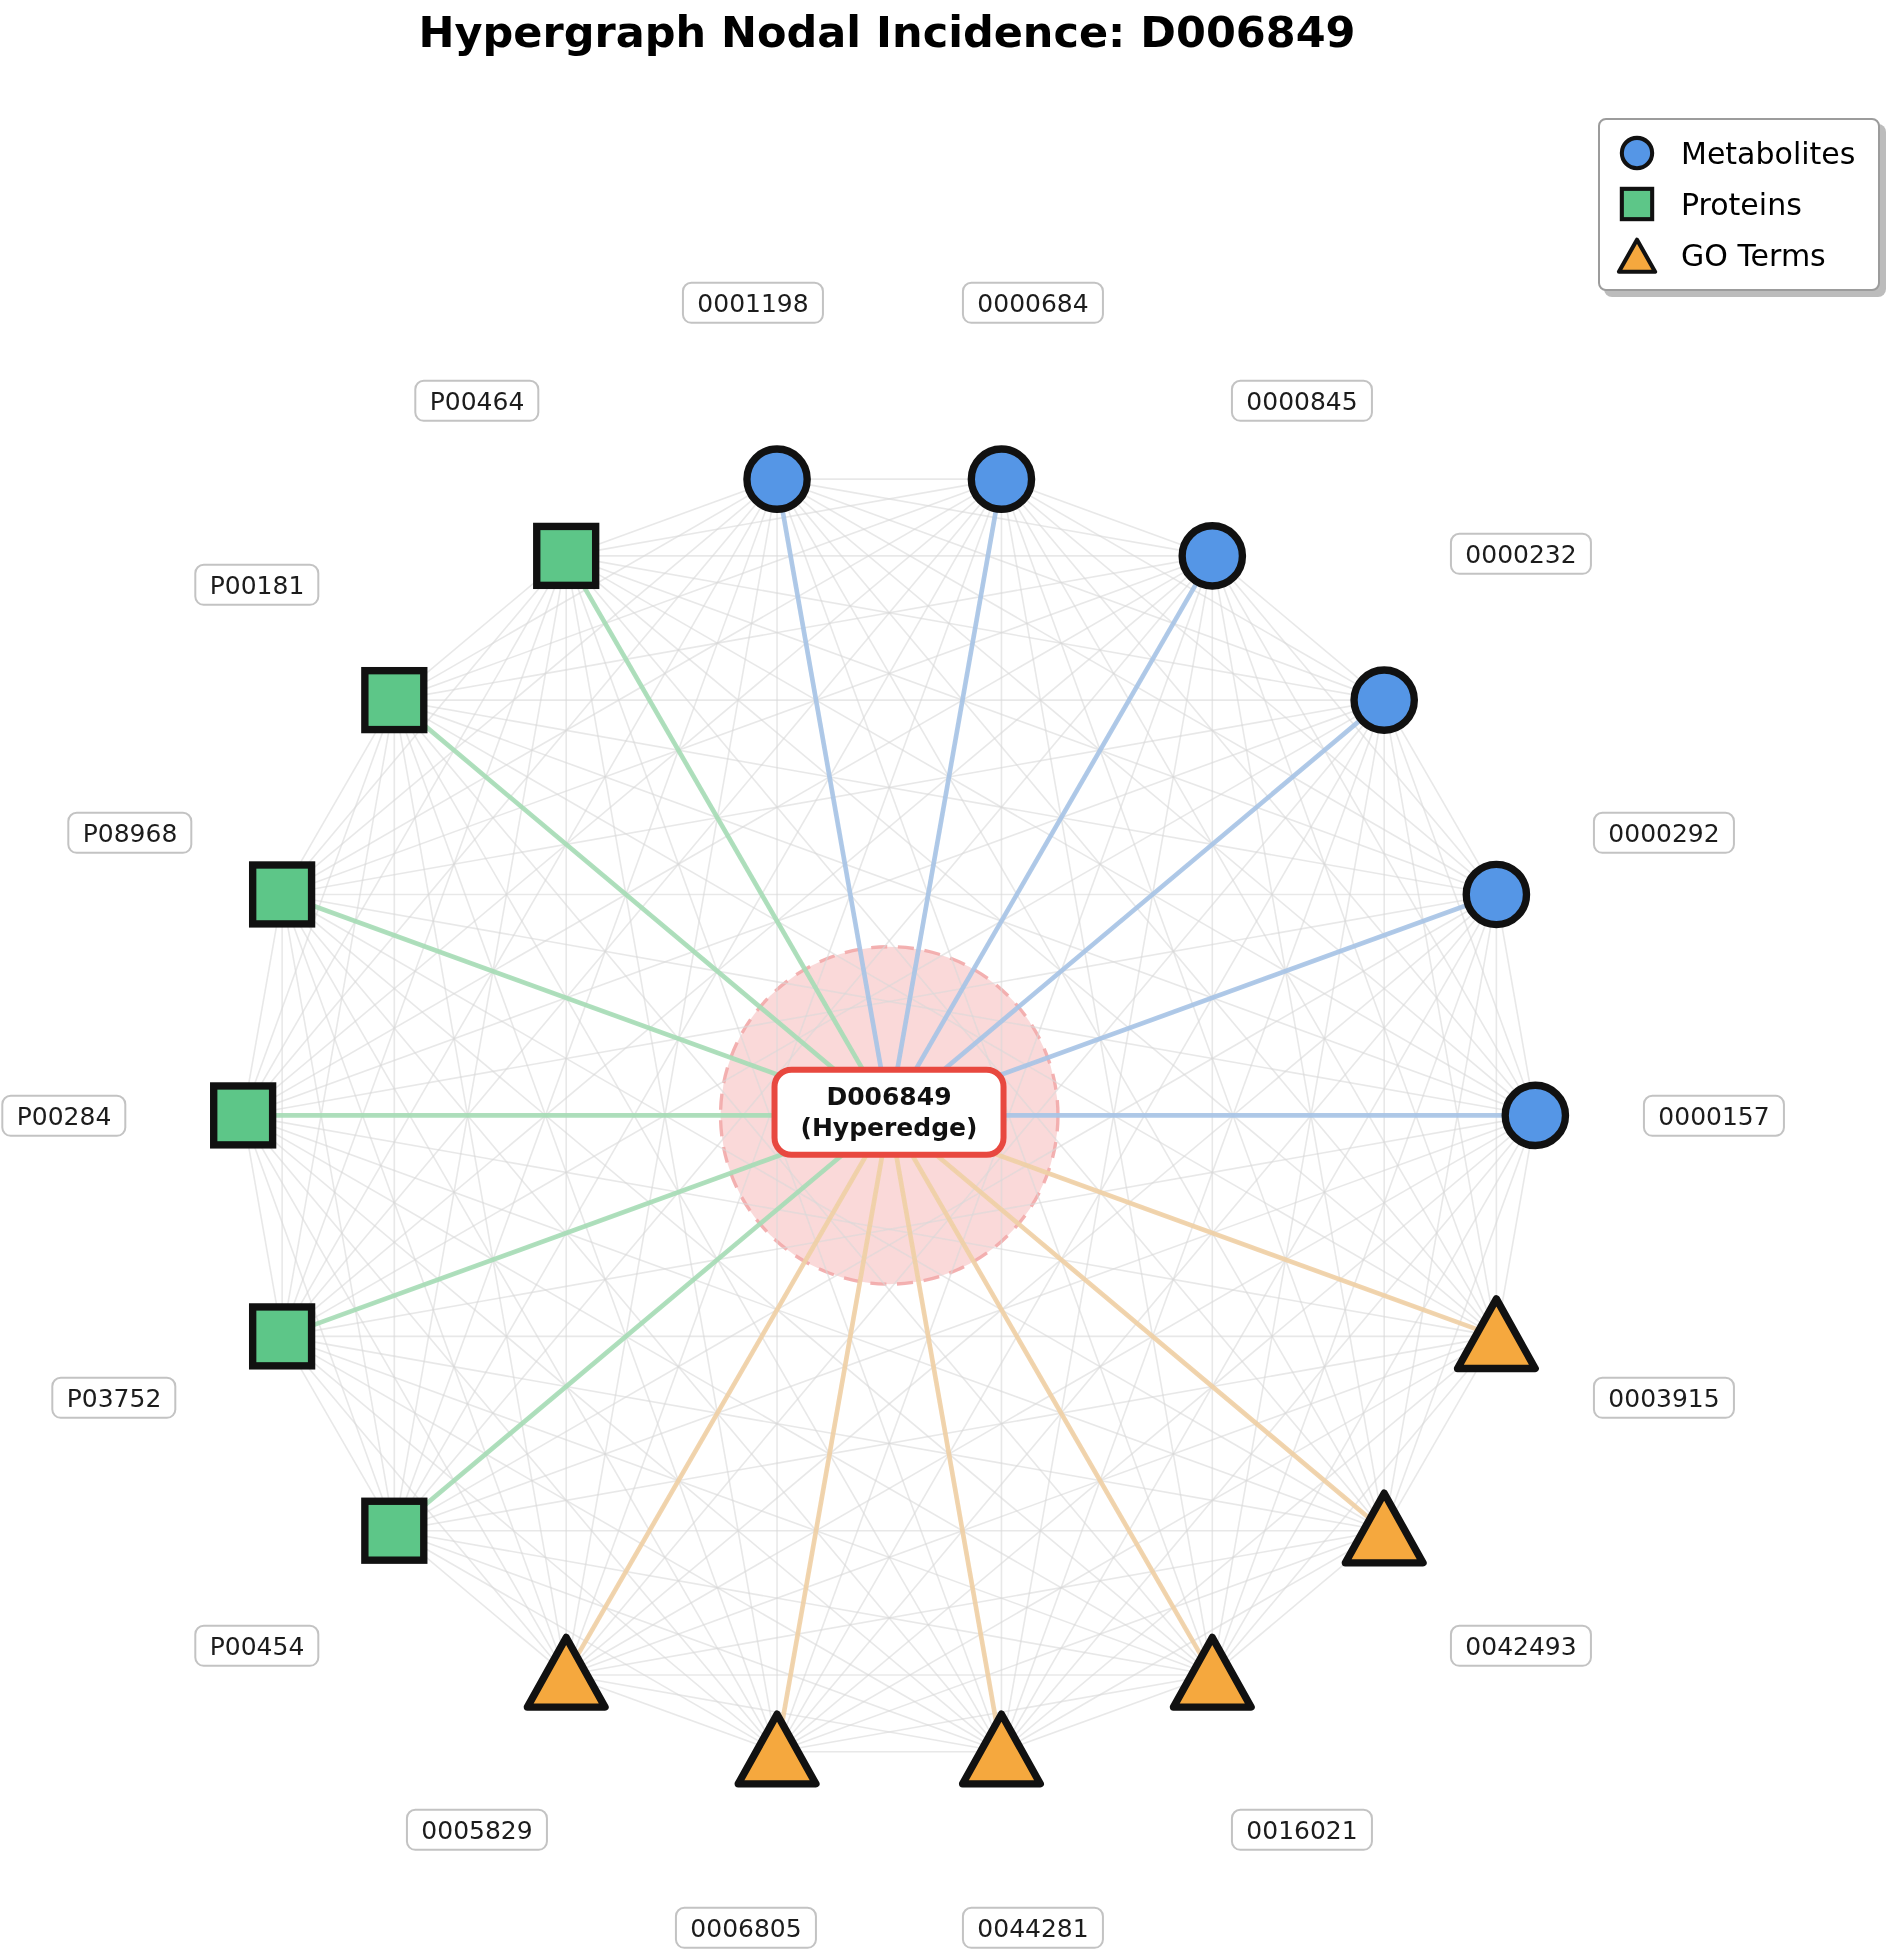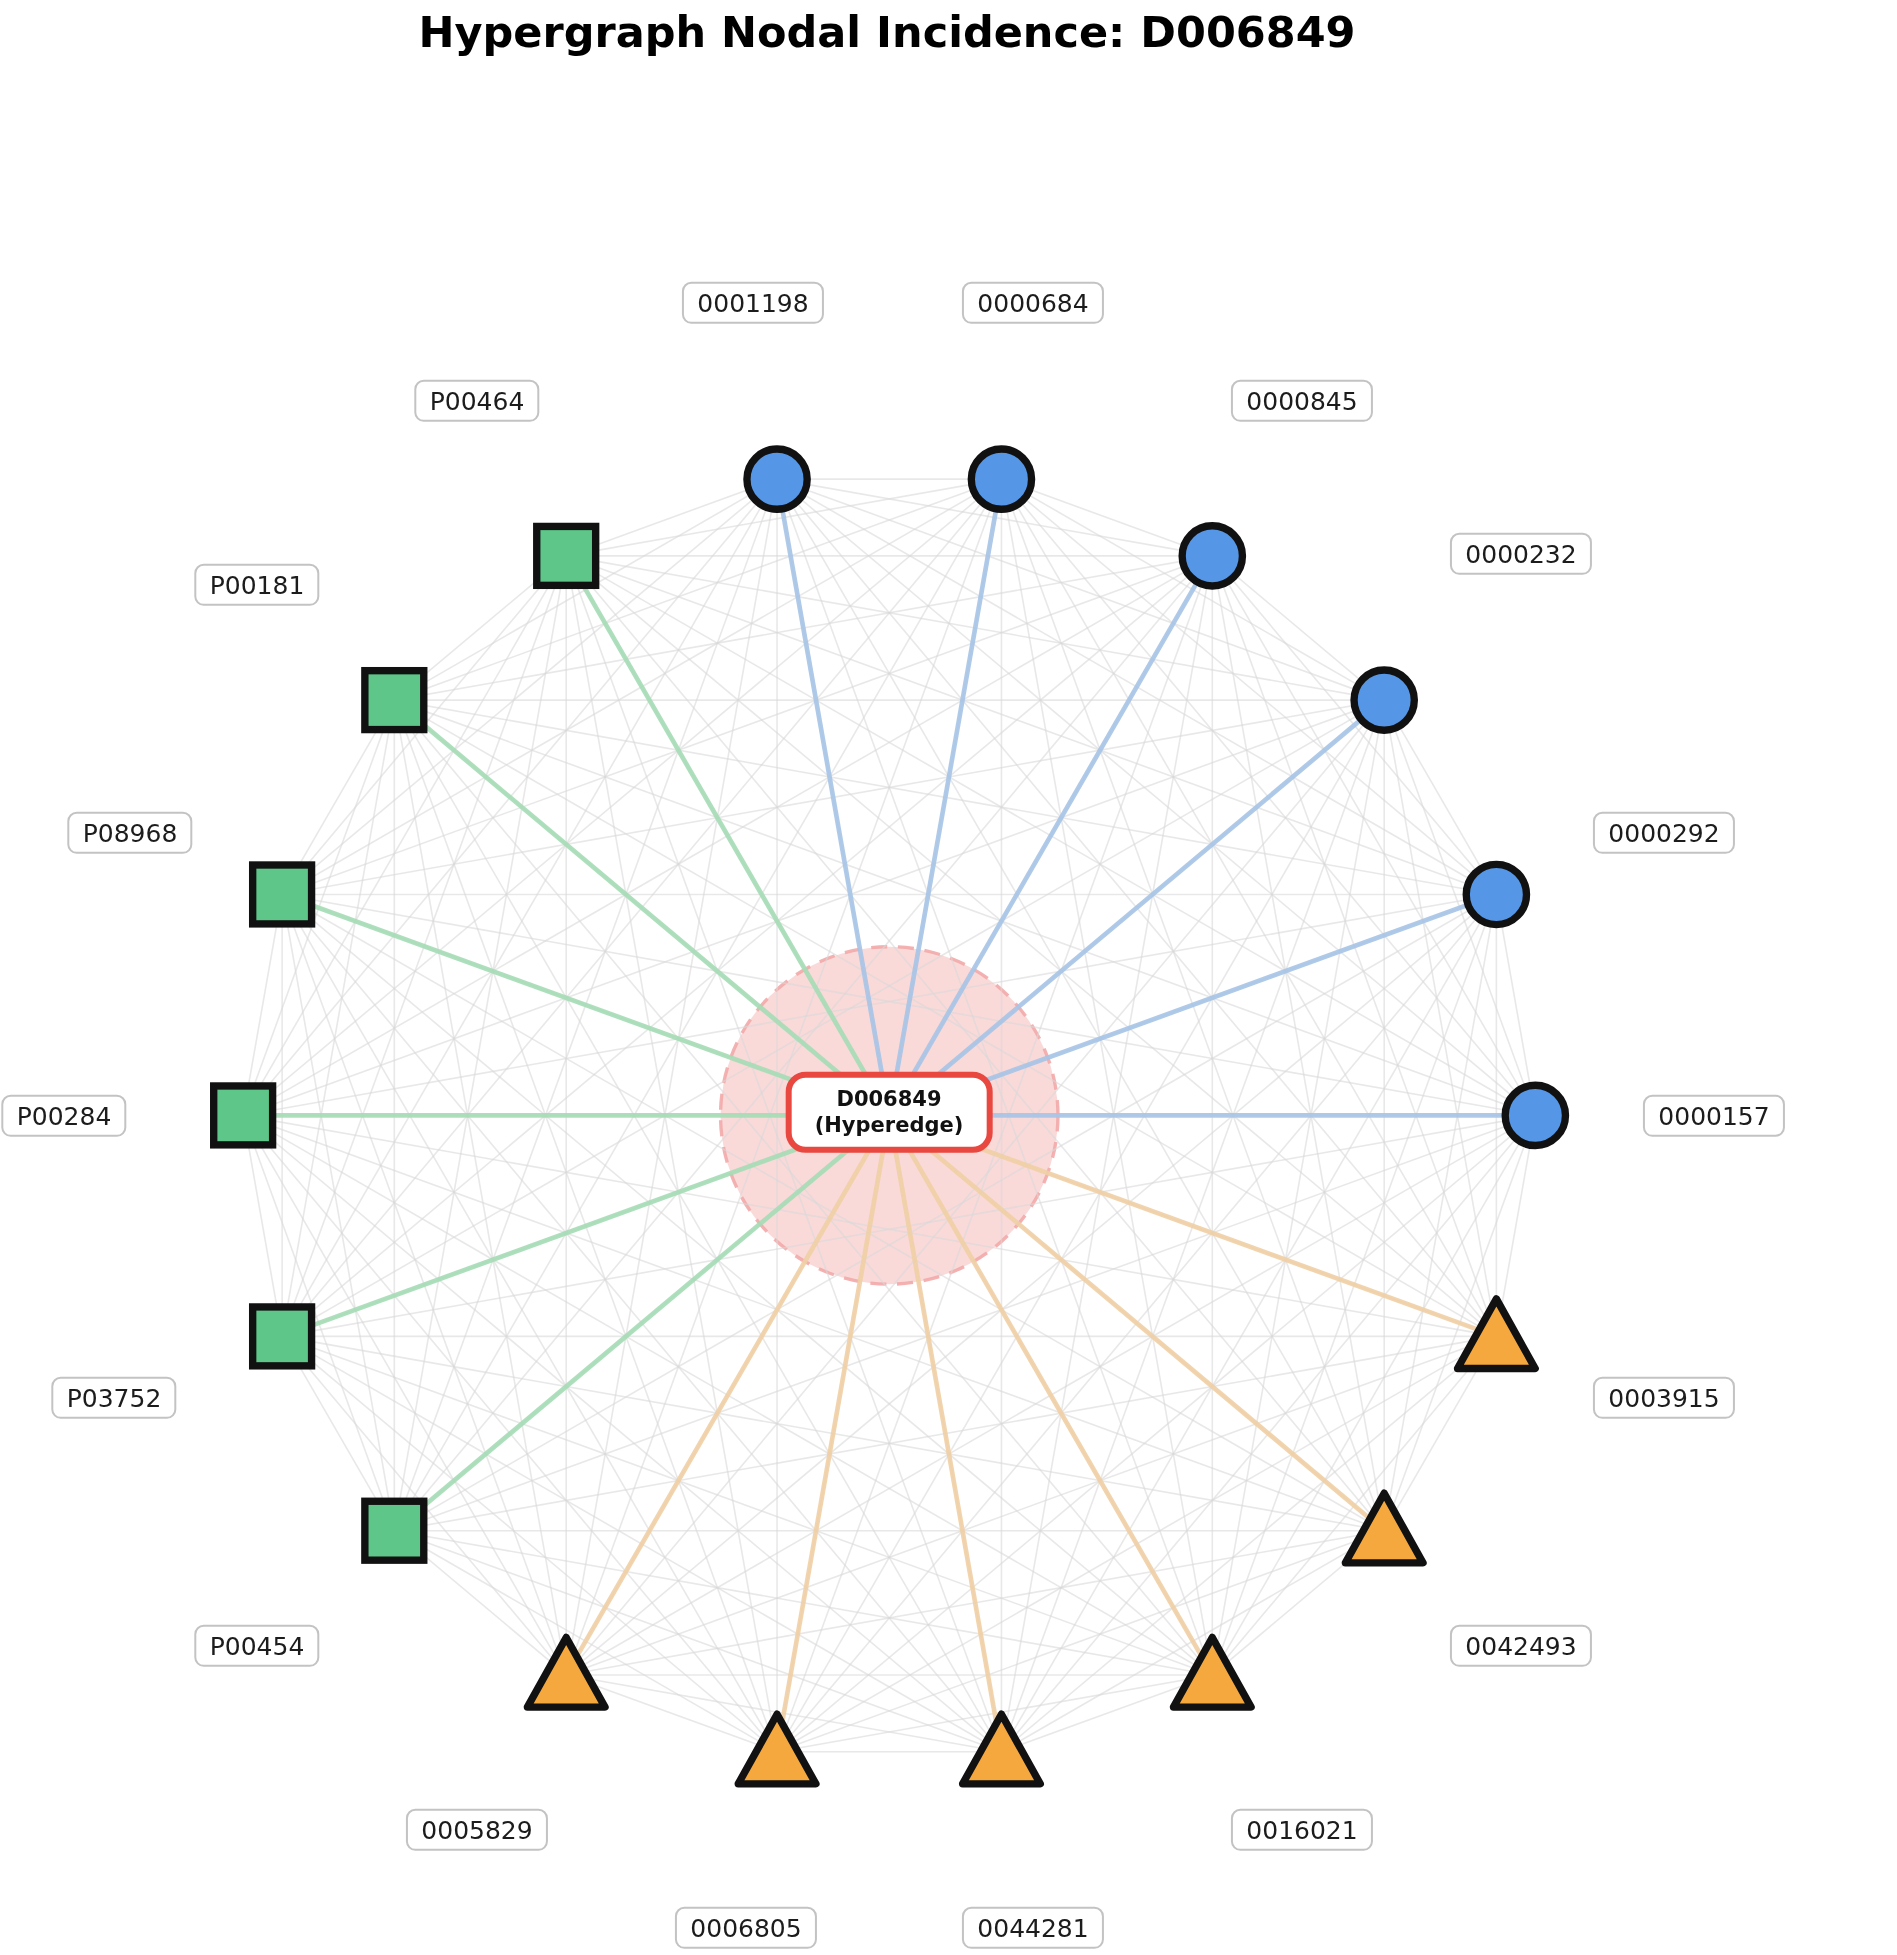--- a/index.html
+++ b/index.html
@@ -6,21 +6,21 @@
   #fig{position:relative;width:1687px;height:1955px;background:#ffffff;
        font-family:"DejaVu Sans","Liberation Sans",sans-serif;}
   #graph{position:absolute;left:0;top:0;z-index:1;}
   .title{position:absolute;left:887px;top:6.7px;transform:translateX(-50%);
          font-size:43px;font-weight:bold;color:#000;white-space:nowrap;z-index:5;}
   .nlabel{position:absolute;transform:translate(-50%,-50%);background:#ffffff;
           border:2px solid #c3c3c3;border-radius:9.4px;padding:4.7px 13.4px;
           font-size:25px;color:#1c1c1c;white-space:nowrap;z-index:3;}
   .center-box{position:absolute;left:889px;top:1112px;transform:translate(-50%,-50%);
           background:#ffffff;border:6.7px solid #e8483f;border-radius:20px;
-          padding:8px 23px;text-align:center;font-weight:bold;font-size:21px;
+          padding:8px 23px;text-align:center;font-weight:bold;font-size:25px;
           line-height:1.25;color:#111;white-space:nowrap;z-index:2;}
   .center-box span{display:block;}
   #legend{position:absolute;left:1598px;top:118px;background:#ffffff;
           border:2px solid #9c9c9c;border-radius:8px;box-shadow:6px 6px 0 #bcbcbc;
           padding:12px 23px 12px 16px;display:flex;flex-direction:column;gap:9.4px;z-index:4;}
   .lrow{display:flex;align-items:center;gap:23px;}
   .lrow svg{width:42px;height:42px;flex:0 0 auto;}
   .lrow span{font-size:30px;color:#000;white-space:nowrap;}
 </style>
 </head>
@@ -221,20 +221,40 @@
       <rect x="377.19662094159844" y="1291.9505616907295" width="88" height="88" fill="#5dc688" stroke="#111111" stroke-width="11"></rect>
       <rect x="544.7671123901863" y="1001.7099566524894" width="88" height="88" fill="#5dc688" stroke="#111111" stroke-width="11"></rect>
       <rect x="801.5000000000002" y="786.2854853480167" width="88" height="88" fill="#5dc688" stroke="#111111" stroke-width="11"></rect>
     </svg>
 
   <div class="center-box">
     <span>D006849</span>
     <span>(Hyperedge)</span>
   </div>
 
+  <div id="legend">
+    <div class="lrow">
+      <svg viewBox="0 0 72 72">
+        <circle cx="36" cy="36" r="26" stroke="#111" stroke-width="7" fill="#5596e6"></circle>
+      </svg>
+      <span>Metabolites</span>
+    </div>
+    <div class="lrow">
+      <svg viewBox="0 0 72 72">
+        <rect x="10" y="10" width="52" height="52" stroke="#111" stroke-width="7" fill="#5dc688"></rect>
+      </svg>
+      <span>Proteins</span>
+    </div>
+    <div class="lrow">
+      <svg viewBox="0 0 72 72">
+        <path d="M36 8 L67 63 L5 63 Z" stroke="#111" stroke-width="7" stroke-linejoin="round" fill="#f5a83e"></path>
+      </svg>
+      <span>GO Terms</span>
+    </div>
+  </div>
 
 <div class="nlabel" style="left: 746px; top: 303px; margin-left: 7px;">0001198</div>
     <div class="nlabel" style="left: 1033px; top: 303px;">0000684</div>
     <div class="nlabel" style="left: 1302px; top: 401px;">0000845</div>
     <div class="nlabel" style="left: 1521px; top: 554px;">0000232</div>
     <div class="nlabel" style="left: 1664px; top: 833px;">0000292</div>
     <div class="nlabel" style="left: 1714px; top: 1116px;">0000157</div>
     <div class="nlabel" style="left: 1664px; top: 1398px;">0003915</div>
     <div class="nlabel" style="left: 1521px; top: 1646px;">0042493</div>
     <div class="nlabel" style="left: 1302px; top: 1830px;">0016021</div>

